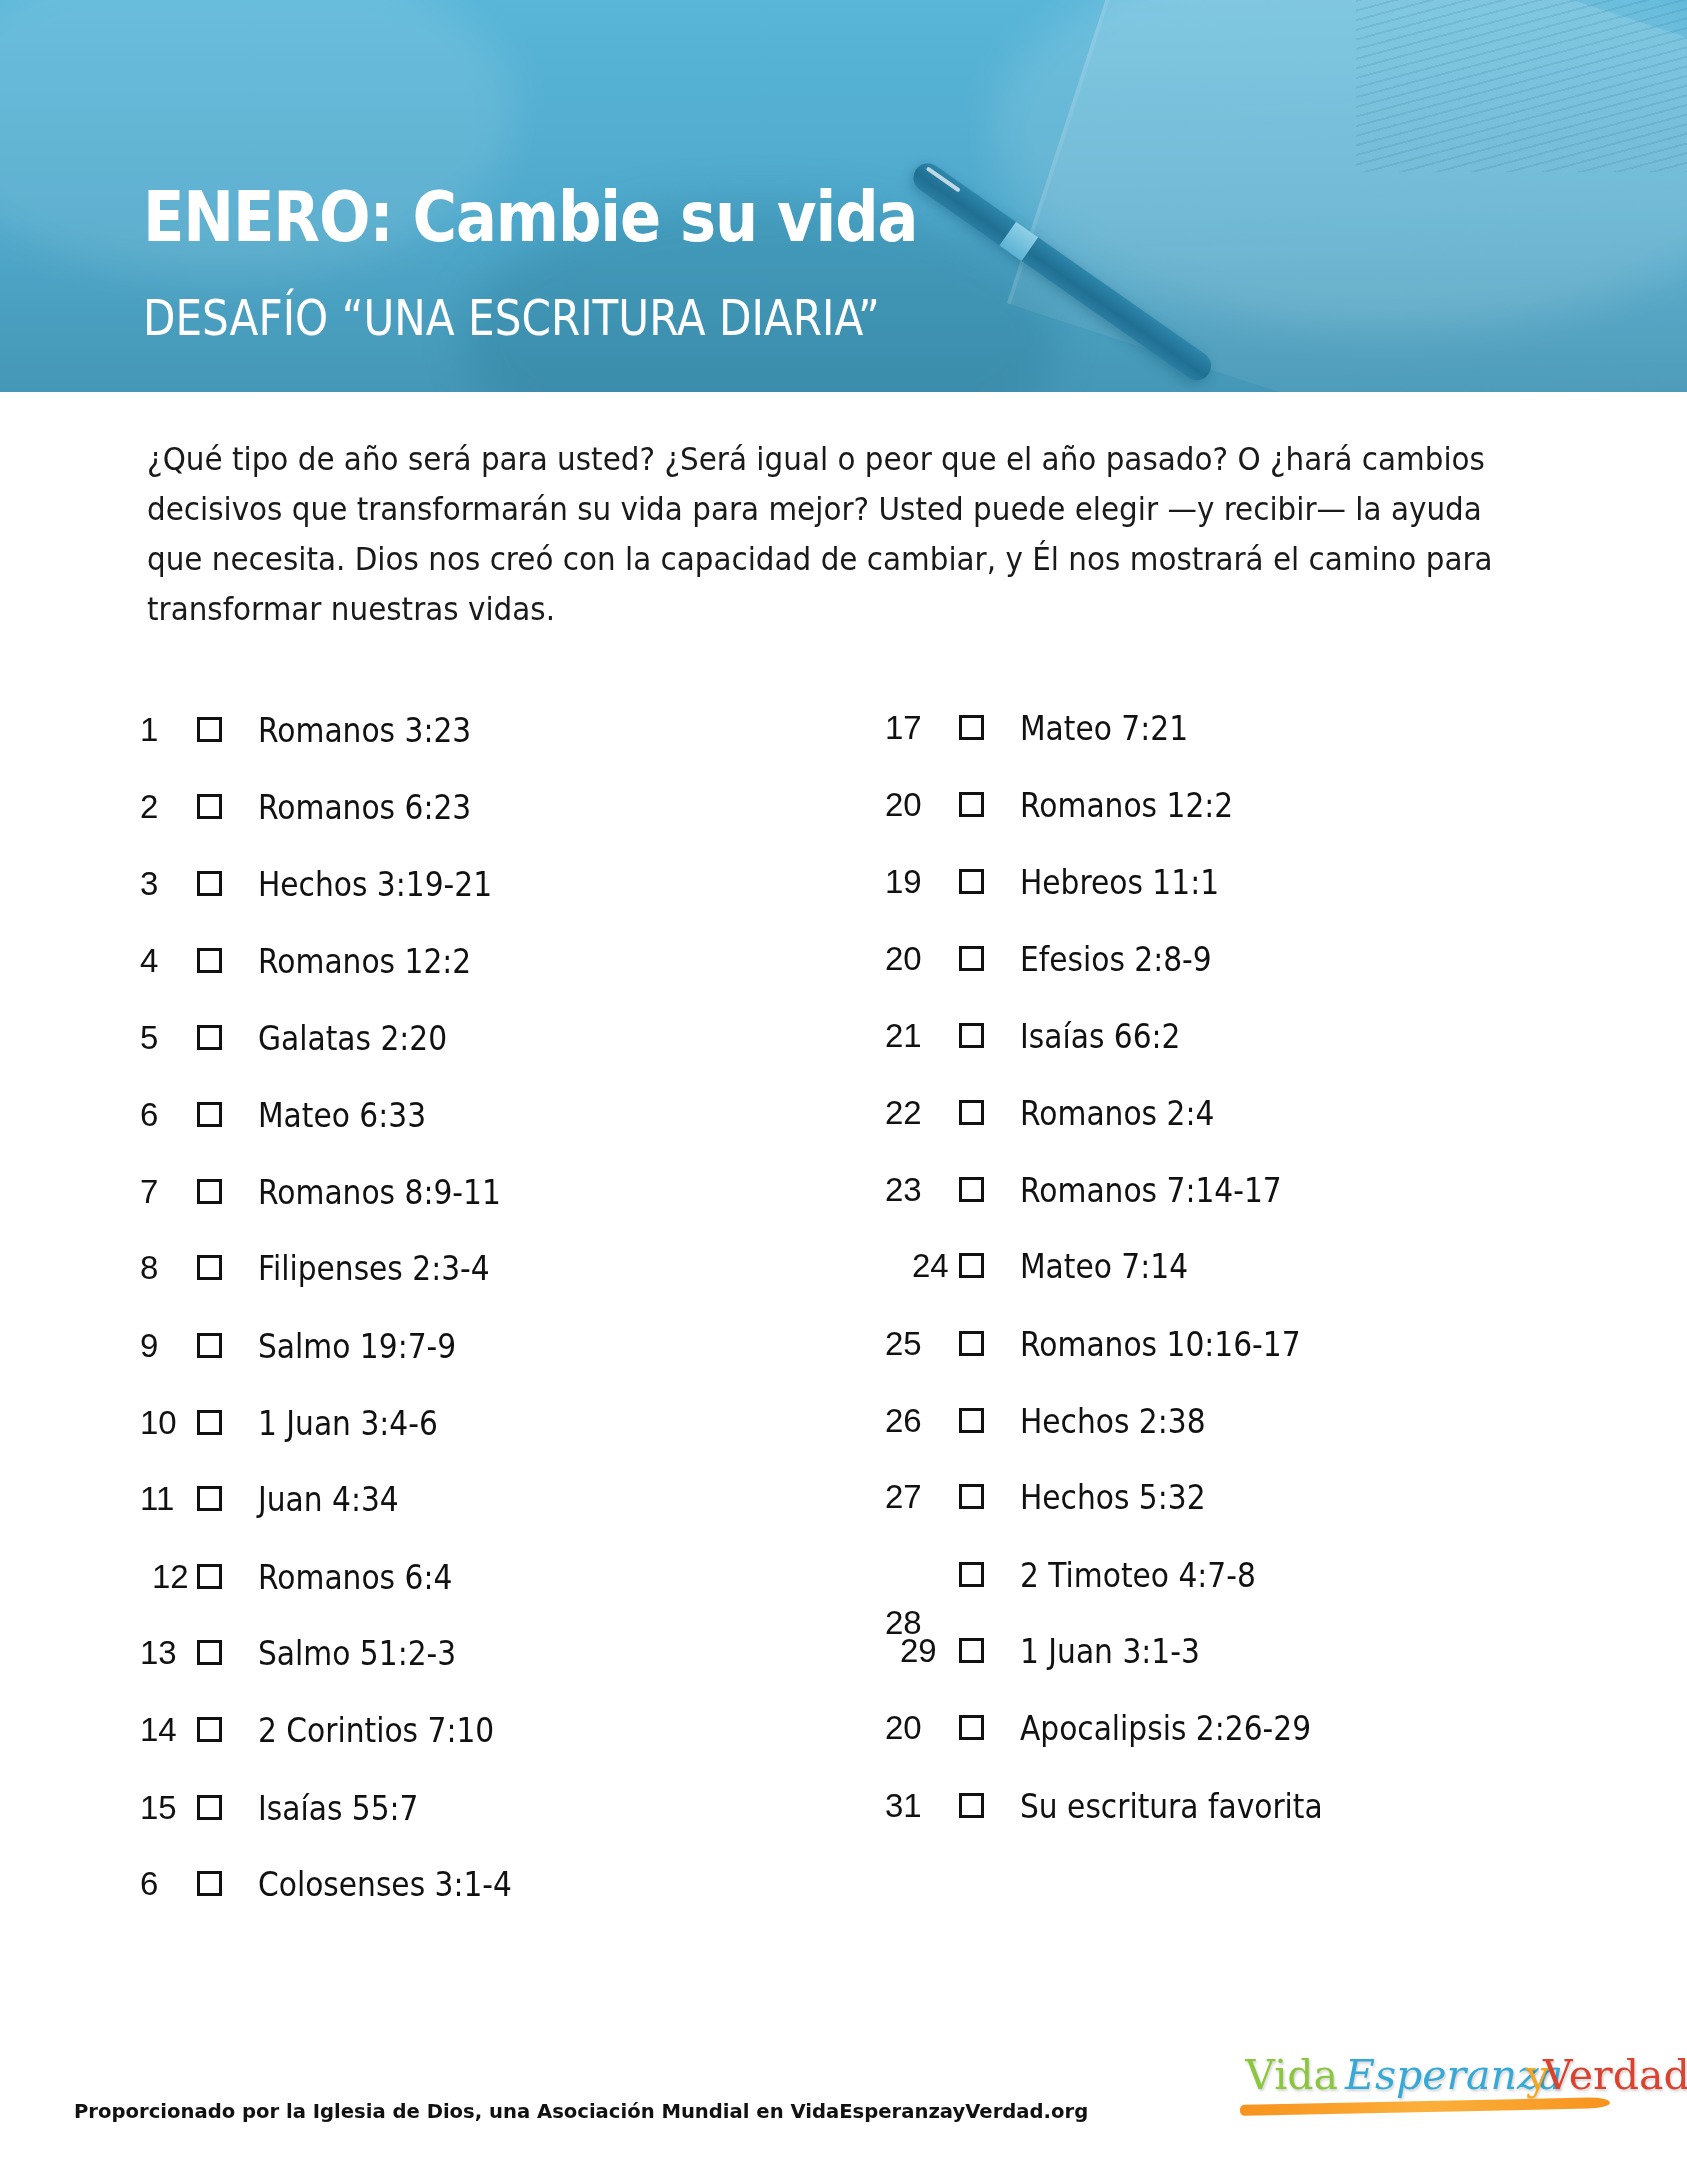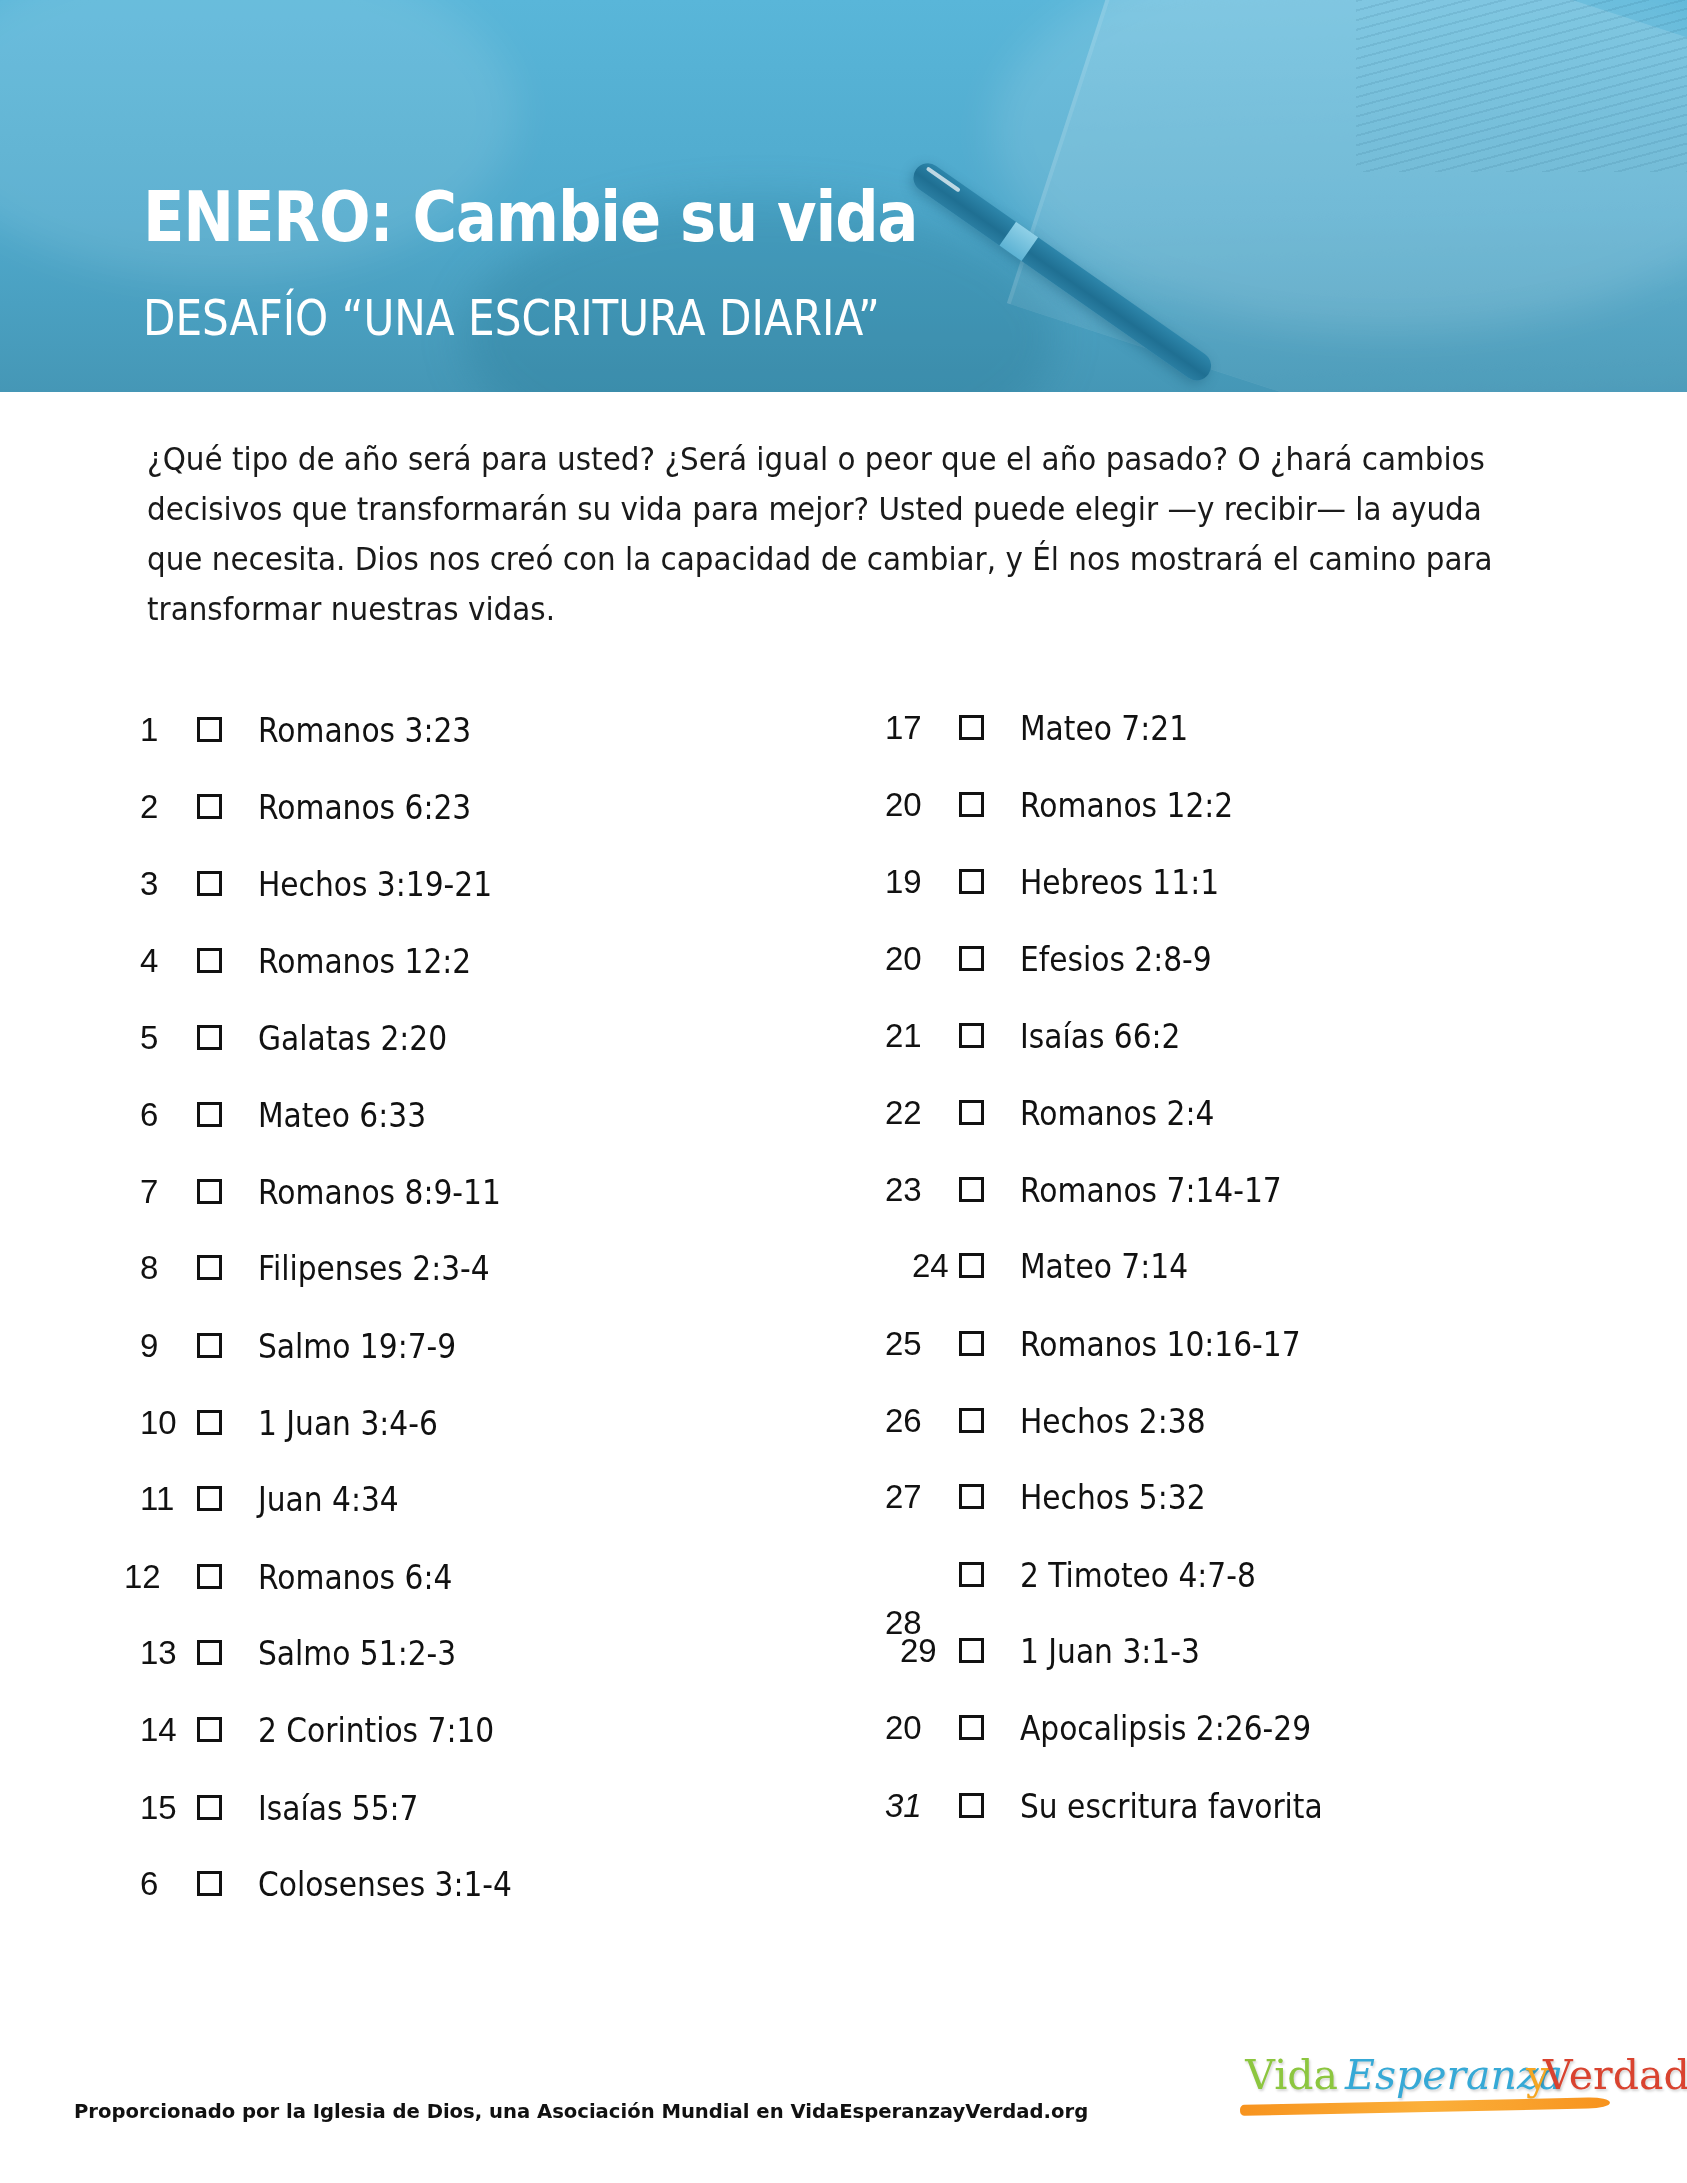--- a/index.html
+++ b/index.html
@@ -252,21 +252,21 @@
     <span class="num" style="left:140px;">10</span>
     <span class="box" style="left:197px;"></span>
     <span class="ref" style="left:258px;">1 Juan 3:4-6</span>
   </div>
   <div class="item" style="left:0;top:1479px;">
     <span class="num" style="left:140px;">11</span>
     <span class="box" style="left:197px;"></span>
     <span class="ref" style="left:258px;">Juan 4:34</span>
   </div>
   <div class="item" style="left:0;top:1557px;">
-    <span class="num" style="left:124px;">12</span>
+    <span class="num" style="left:152px;">12</span>
     <span class="box" style="left:197px;"></span>
     <span class="ref" style="left:258px;">Romanos 6:4</span>
   </div>
   <div class="item" style="left:0;top:1633px;">
     <span class="num" style="left:140px;">13</span>
     <span class="box" style="left:197px;"></span>
     <span class="ref" style="left:258px;">Salmo 51:2-3</span>
   </div>
   <div class="item" style="left:0;top:1710px;">
     <span class="num" style="left:140px;">14</span>
@@ -350,21 +350,21 @@
     <span class="num" style="left:885px;margin-left:15px;">29</span>
     <span class="box" style="left:959px;"></span>
     <span class="ref" style="left:1020px;">1 Juan 3:1-3</span>
   </div>
   <div class="item" style="left:0;top:1708px;">
     <span class="num" style="left:885px;">20</span>
     <span class="box" style="left:959px;"></span>
     <span class="ref" style="left:1020px;">Apocalipsis 2:26-29</span>
   </div>
   <div class="item" style="left:0;top:1786px;">
-    <span class="num" style="left:885px;font-style:italic;">31</span>
+    <span class="num" style="left:885px;">31</span>
     <span class="box" style="left:959px;"></span>
     <span class="ref" style="left:1020px;">Su escritura favorita</span>
   </div>
 </section>
 
 <footer>
   <p class="footer-credit">Proporcionado por la Iglesia de Dios, una Asociación Mundial en VidaEsperanzayVerdad.org</p>
   <div class="logo">
     <span class="word w-vida">Vida</span>
     <span class="word w-esp">Esperanza</span>

